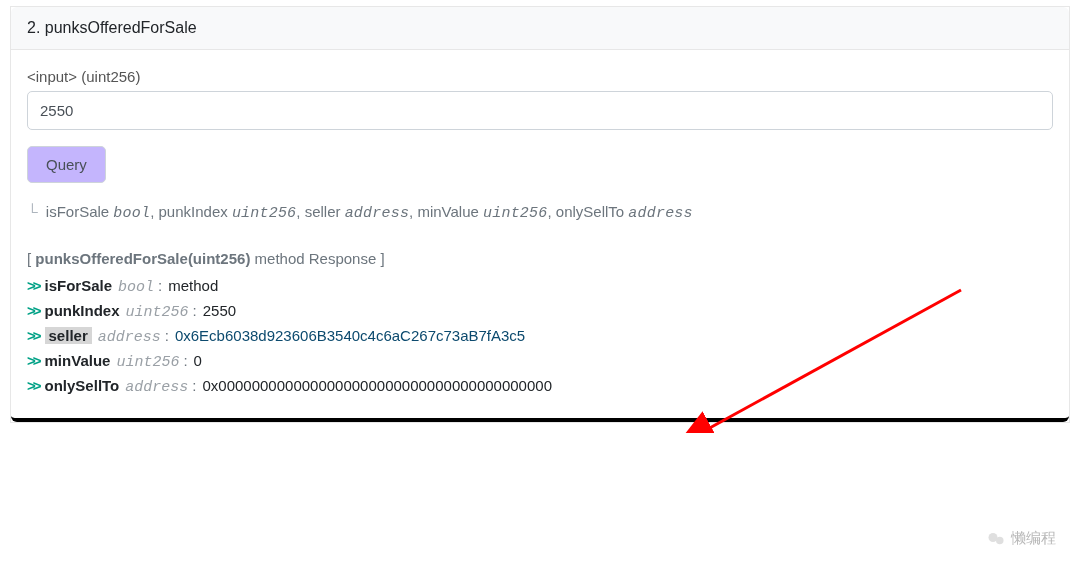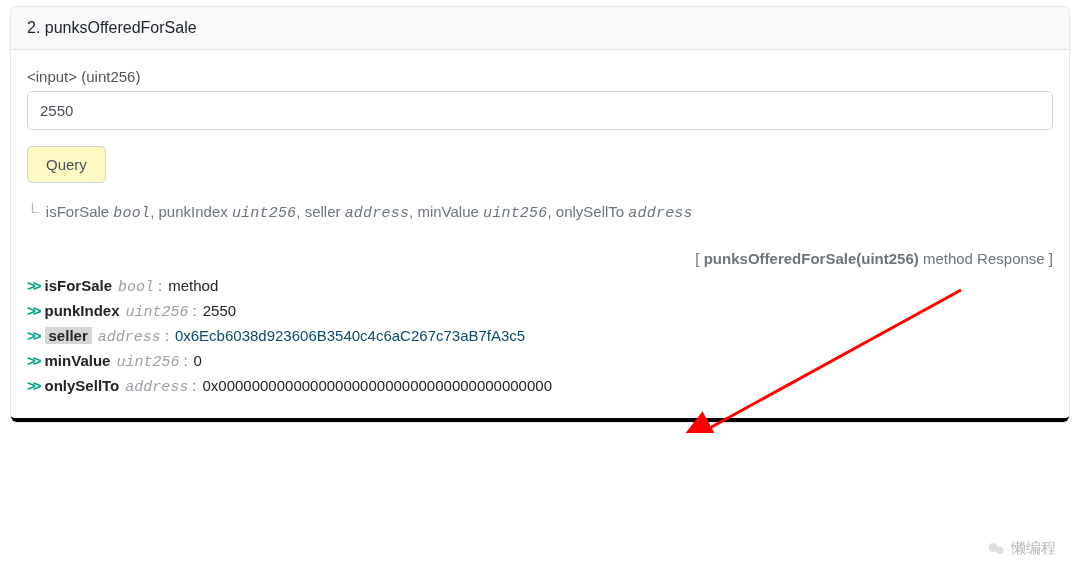--- a/index.html
+++ b/index.html
@@ -5,21 +5,21 @@
   body {
     margin: 0;
     padding: 0;
     font-family: -apple-system, BlinkMacSystemFont, "Segoe UI", Helvetica, Arial, sans-serif;
     background: #fff;
     color: #212529;
     font-size: 15px;
   }
   .card {
     border: 1px solid #e7e7e7;
-    border-radius: 6px;
+    border-radius: 0;
     margin: 6px 10px 10px 10px;
     overflow: visible;
   }
   .card-header {
     background: #f8f9fa;
     border-bottom: 1px solid #e7e7e7;
     padding: 12px 16px;
     font-size: 16px;
     color: #212529;
     border-top-left-radius: 6px;
@@ -46,21 +46,21 @@
     color: #495057;
     margin-bottom: 16px;
   }
   .btn {
     display: inline-block;
     border: 1px solid #ced4da;
     border-radius: 5px;
     padding: 9px 18px;
     font-size: 15px;
     color: #495057;
-    background: #fef9c3;
+    background: #c4b5fd;
     cursor: pointer;
   }
   .return-sig {
     margin-top: 20px;
     color: #6c757d;
     font-size: 15px;
   }
   .return-sig .arrow-icon {
     color: #adb5bd;
     margin-right: 4px;
@@ -68,21 +68,20 @@
   .return-sig .name { color: #6c757d; }
   .italic-type { font-style: italic; font-family: "Courier New", Courier, monospace; letter-spacing: .2px; color:#6c757d; }
 
   .response-section {
     margin-top: 28px;
     font-size: 15px;
   }
   .response-title {
     color: #6c757d;
     margin-bottom: 10px;
-    text-align: right;
   }
   .response-title .bold { font-weight: 700; color:#6c757d; }
   .resp-row {
     margin-top: 6px;
     display: flex;
     align-items: baseline;
     flex-wrap: wrap;
   }
   .chev {
     color: #00a186;
@@ -106,21 +105,21 @@
     color: #9aa0a6;
     margin-right: 2px;
   }
   .resp-colon { color:#6c757d; margin: 0 6px 0 2px; }
   .resp-val { color:#212529; }
   .resp-val.link { color:#0c4a6e; }
 
   .watermark {
     position: fixed;
     right: 24px;
-    bottom: 18px;
+    bottom: 28px;
     color: #b9b9b9;
     font-size: 15px;
     display: flex;
     align-items: center;
     gap: 6px;
   }
   .wm-icon {
     width: 18px; height: 18px;
     display:inline-flex; align-items:center; justify-content:center;
   }

